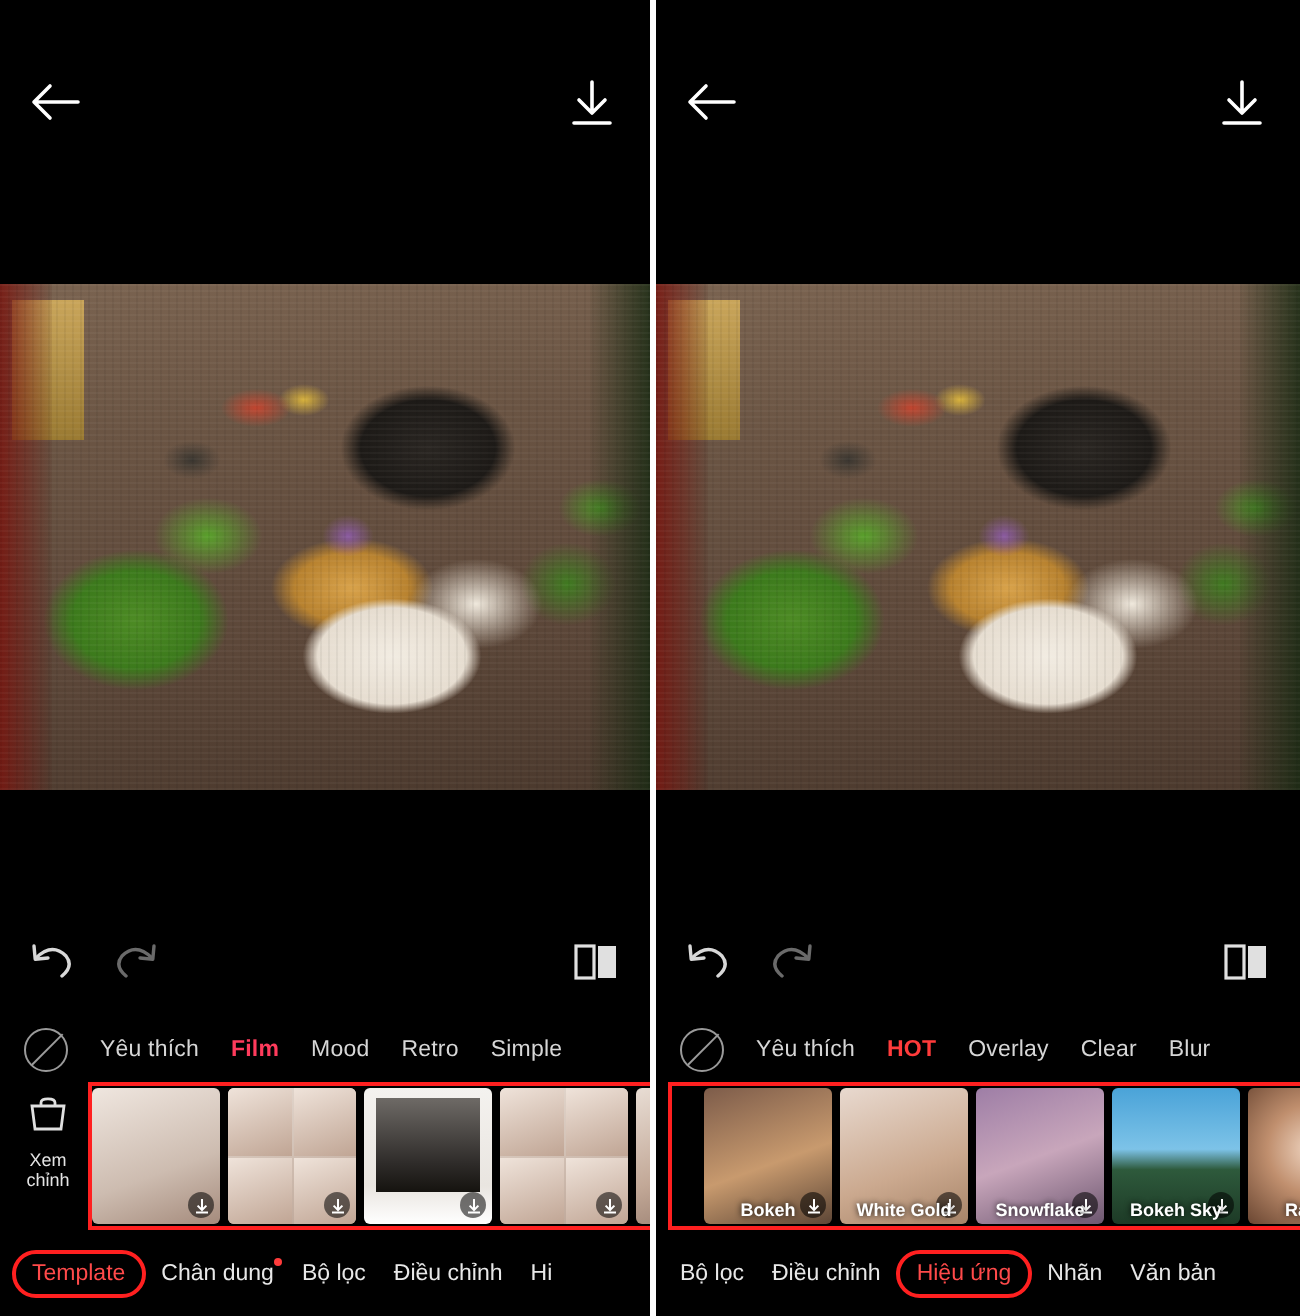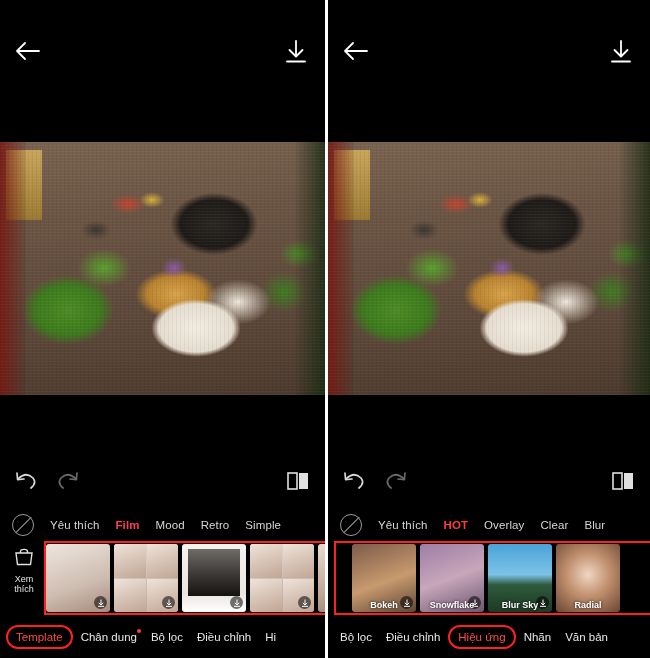--- a/index.html
+++ b/index.html
@@ -276,21 +276,21 @@
         <span class="cat-item">Simple</span>
       </div>
     </div>
 
     <div class="thumb-strip">
       <div class="xemthem">
         <svg class="bag" viewBox="0 0 20 18">
           <path d="M2 5 H18 L16.5 16.5 H3.5 Z" fill="none" stroke="#e0e0e0" stroke-width="1.4"></path>
           <path d="M6.5 5 V3.4 Q6.5 1.4 10 1.4 Q13.5 1.4 13.5 3.4 V5" fill="none" stroke="#e0e0e0" stroke-width="1.4"></path>
         </svg>
-        <div class="lbl">Xem thích</div>
+        <div class="lbl">Xem chỉnh</div>
       </div>
 
       <div class="thumb-row">
         <div class="thumb tmpl-a">
           <div class="dl">
             <svg viewBox="0 0 8 8">
                 <path d="M4 0.5 V5.5 M1.8 3.8 L4 6 L6.2 3.8 M1 7.3 H7" fill="none" stroke="#fff" stroke-width="1"></path>
               </svg>
           </div>
         </div>
@@ -403,37 +403,45 @@
 
         <div class="thumb fx fx-bokeh">
           <div class="dl">
             <svg viewBox="0 0 8 8">
                 <path d="M4 0.5 V5.5 M1.8 3.8 L4 6 L6.2 3.8 M1 7.3 H7" fill="none" stroke="#fff" stroke-width="1"></path>
               </svg>
           </div>
           <div class="tlabel">Bokeh</div>
         </div>
 
+        <div class="thumb fx fx-white">
+          <div class="dl">
+            <svg viewBox="0 0 8 8">
+                <path d="M4 0.5 V5.5 M1.8 3.8 L4 6 L6.2 3.8 M1 7.3 H7" fill="none" stroke="#fff" stroke-width="1"></path>
+              </svg>
+          </div>
+          <div class="tlabel">White Gold</div>
+        </div>
 
         <div class="thumb fx fx-snow">
           <div class="dl">
             <svg viewBox="0 0 8 8">
                 <path d="M4 0.5 V5.5 M1.8 3.8 L4 6 L6.2 3.8 M1 7.3 H7" fill="none" stroke="#fff" stroke-width="1"></path>
               </svg>
           </div>
           <div class="tlabel">Snowflake</div>
         </div>
 
         <div class="thumb fx fx-clear">
           <div class="dl">
             <svg viewBox="0 0 8 8">
                 <path d="M4 0.5 V5.5 M1.8 3.8 L4 6 L6.2 3.8 M1 7.3 H7" fill="none" stroke="#fff" stroke-width="1"></path>
               </svg>
           </div>
-          <div class="tlabel">Blur Sky</div>
+          <div class="tlabel">Bokeh Sky</div>
         </div>
 
         <div class="thumb fx fx-radial">
 
           <div class="tlabel">Radial</div>
         </div>
 
       </div>
 
       <div class="redbox" style="left:6px; top:1px; right:-2px; height:74px;"></div>

